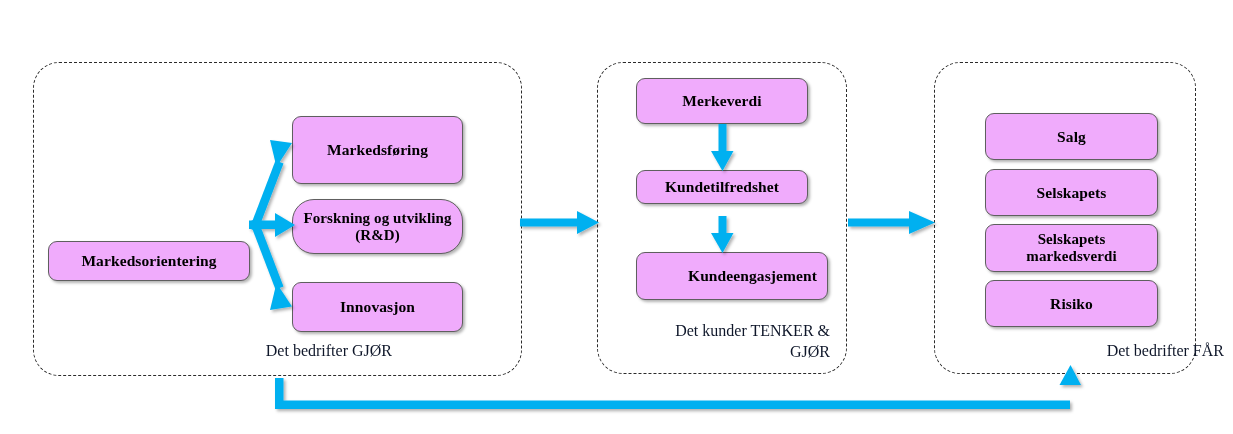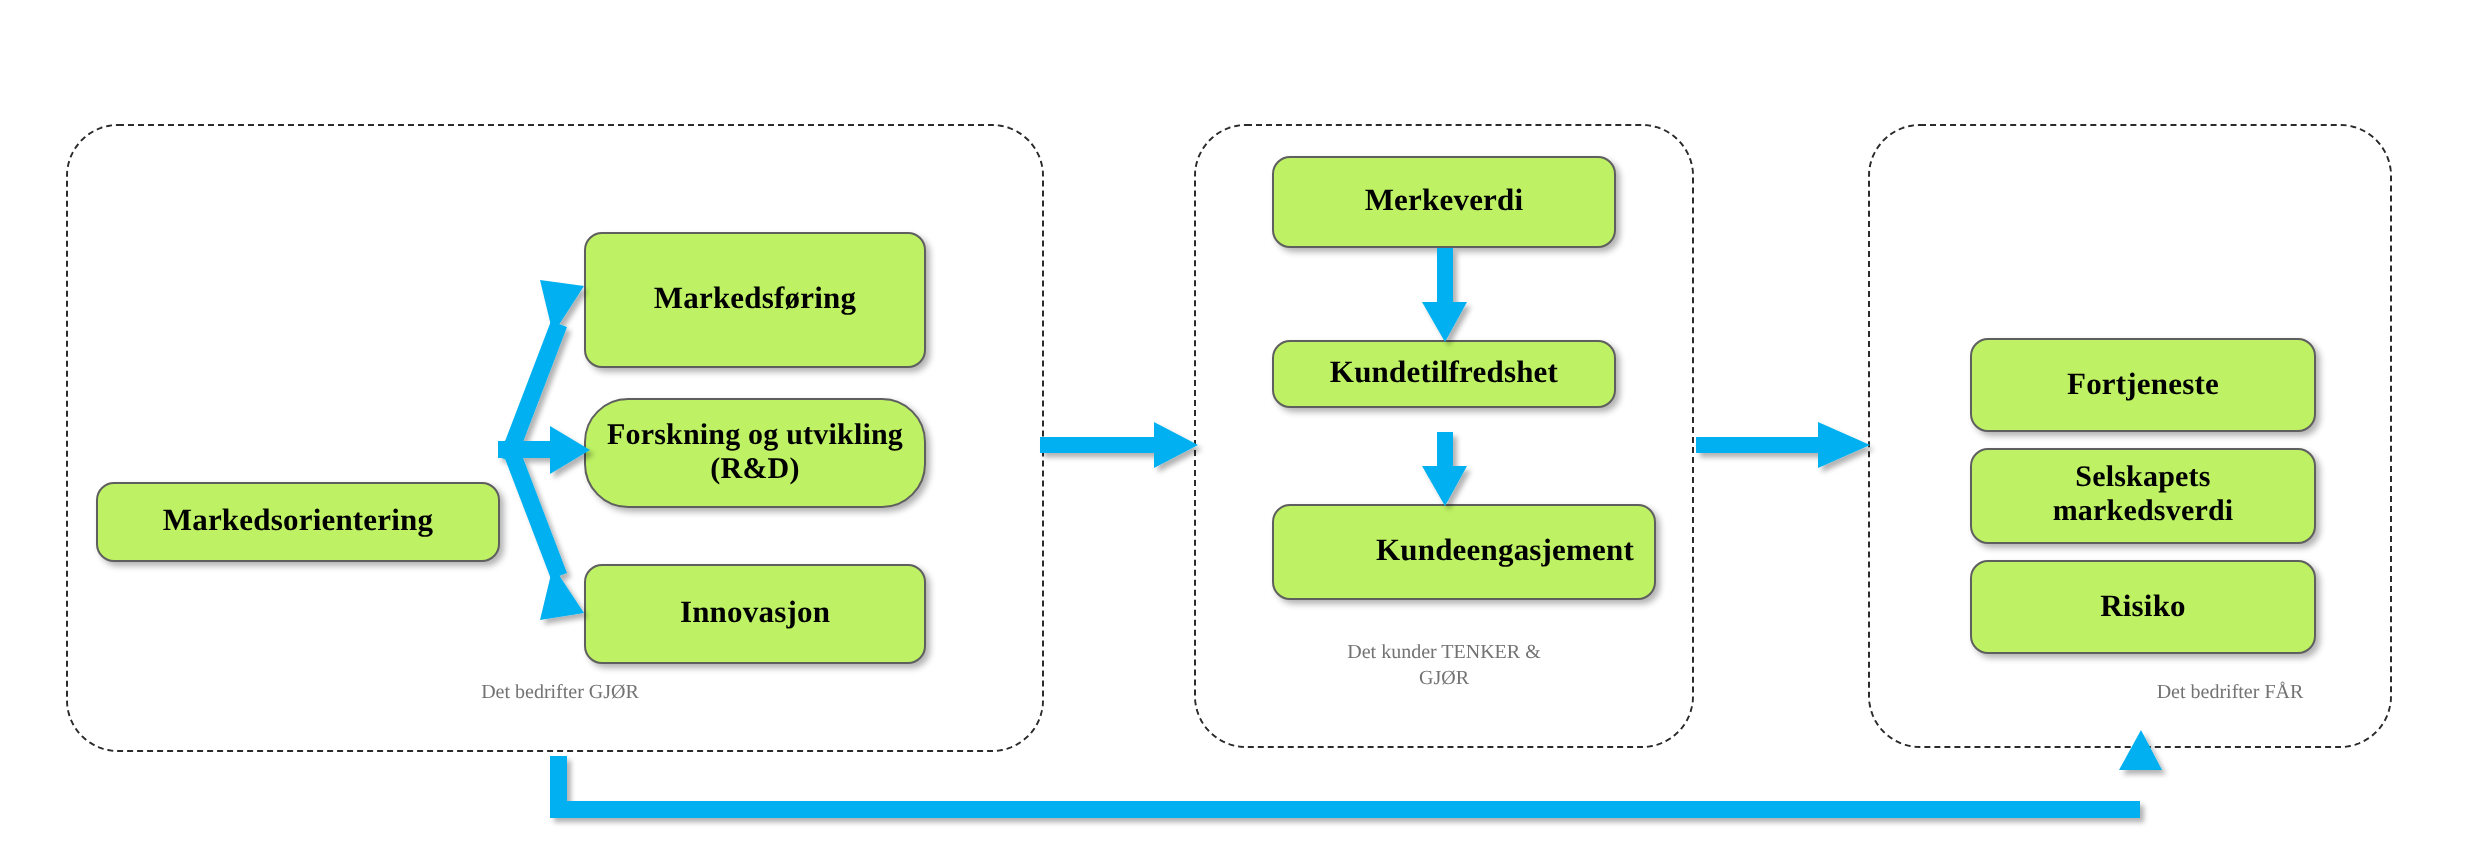--- a/index.html
+++ b/index.html
@@ -26,21 +26,21 @@
     border: 1.6px dashed #2b2b2b;
     border-radius: 26px;
     box-sizing: border-box;
     background: transparent;
   }
 
   
   .node {
     position: absolute;
     box-sizing: border-box;
-    background: #bef264;
+    background: #f0abfc;
     border: 1.1px solid #5f5f5f;
     border-radius: 9px;
     box-shadow: 2px 2px 3px rgba(0,0,0,0.30);
     display: flex;
     align-items: center;
     justify-content: center;
     text-align: center;
     font-family: "Liberation Serif", serif;
     font-weight: bold;
     font-size: 15.5px;
@@ -49,23 +49,23 @@
     padding: 2px 6px;
     letter-spacing: 0.1px;
   }
   .node.two-line { font-size: 15px; }
 
   
   .caption {
     position: absolute;
     font-family: "Liberation Serif", serif;
     font-weight: normal;
-    font-size: 10px;
-    color: #737373;
-    text-align: center;
+    font-size: 16px;
+    color: #0f172a;
+    text-align: right;
     line-height: 1.32;
     white-space: pre-line;
   }
 
   
   #arrows {
     position: absolute;
     left: 0;
     top: 0;
     width: 1233px;
@@ -95,22 +95,23 @@
 
   <div class="node" style="left:636px; top:78px; width:172px; height:46px;">Merkeverdi</div>
 
   <div class="node" style="left:636px; top:170px; width:172px; height:34px;">Kundetilfredshet</div>
 
   <div class="node" style="left:636px; top:252px; width:192px; height:48px;padding-left:47px;">Kundeengasjement</div>
 
   <div class="caption" style="left:614px; top:320px; width:216px;">Det kunder TENKER &amp;
 GJØR</div>
 
+  <div class="node" style="left:985px; top:113px; width:173px; height:47px;">Salg</div>
 
-  <div class="node" style="left:985px; top:169px; width:173px; height:47px;">Fortjeneste</div>
+  <div class="node" style="left:985px; top:169px; width:173px; height:47px;">Selskapets</div>
 
   <div class="node two-line" style="left:985px; top:224px; width:173px; height:48px;">Selskapets
 markedsverdi</div>
 
   <div class="node" style="left:985px; top:280px; width:173px; height:47px;">Risiko</div>
 
   <div class="caption" style="left:1006px; top:340px; width:218px;">Det bedrifter FÅR</div>
 
   <svg id="arrows" viewBox="0 0 1233 434" xmlns="http://www.w3.org/2000/svg">
     <defs>

